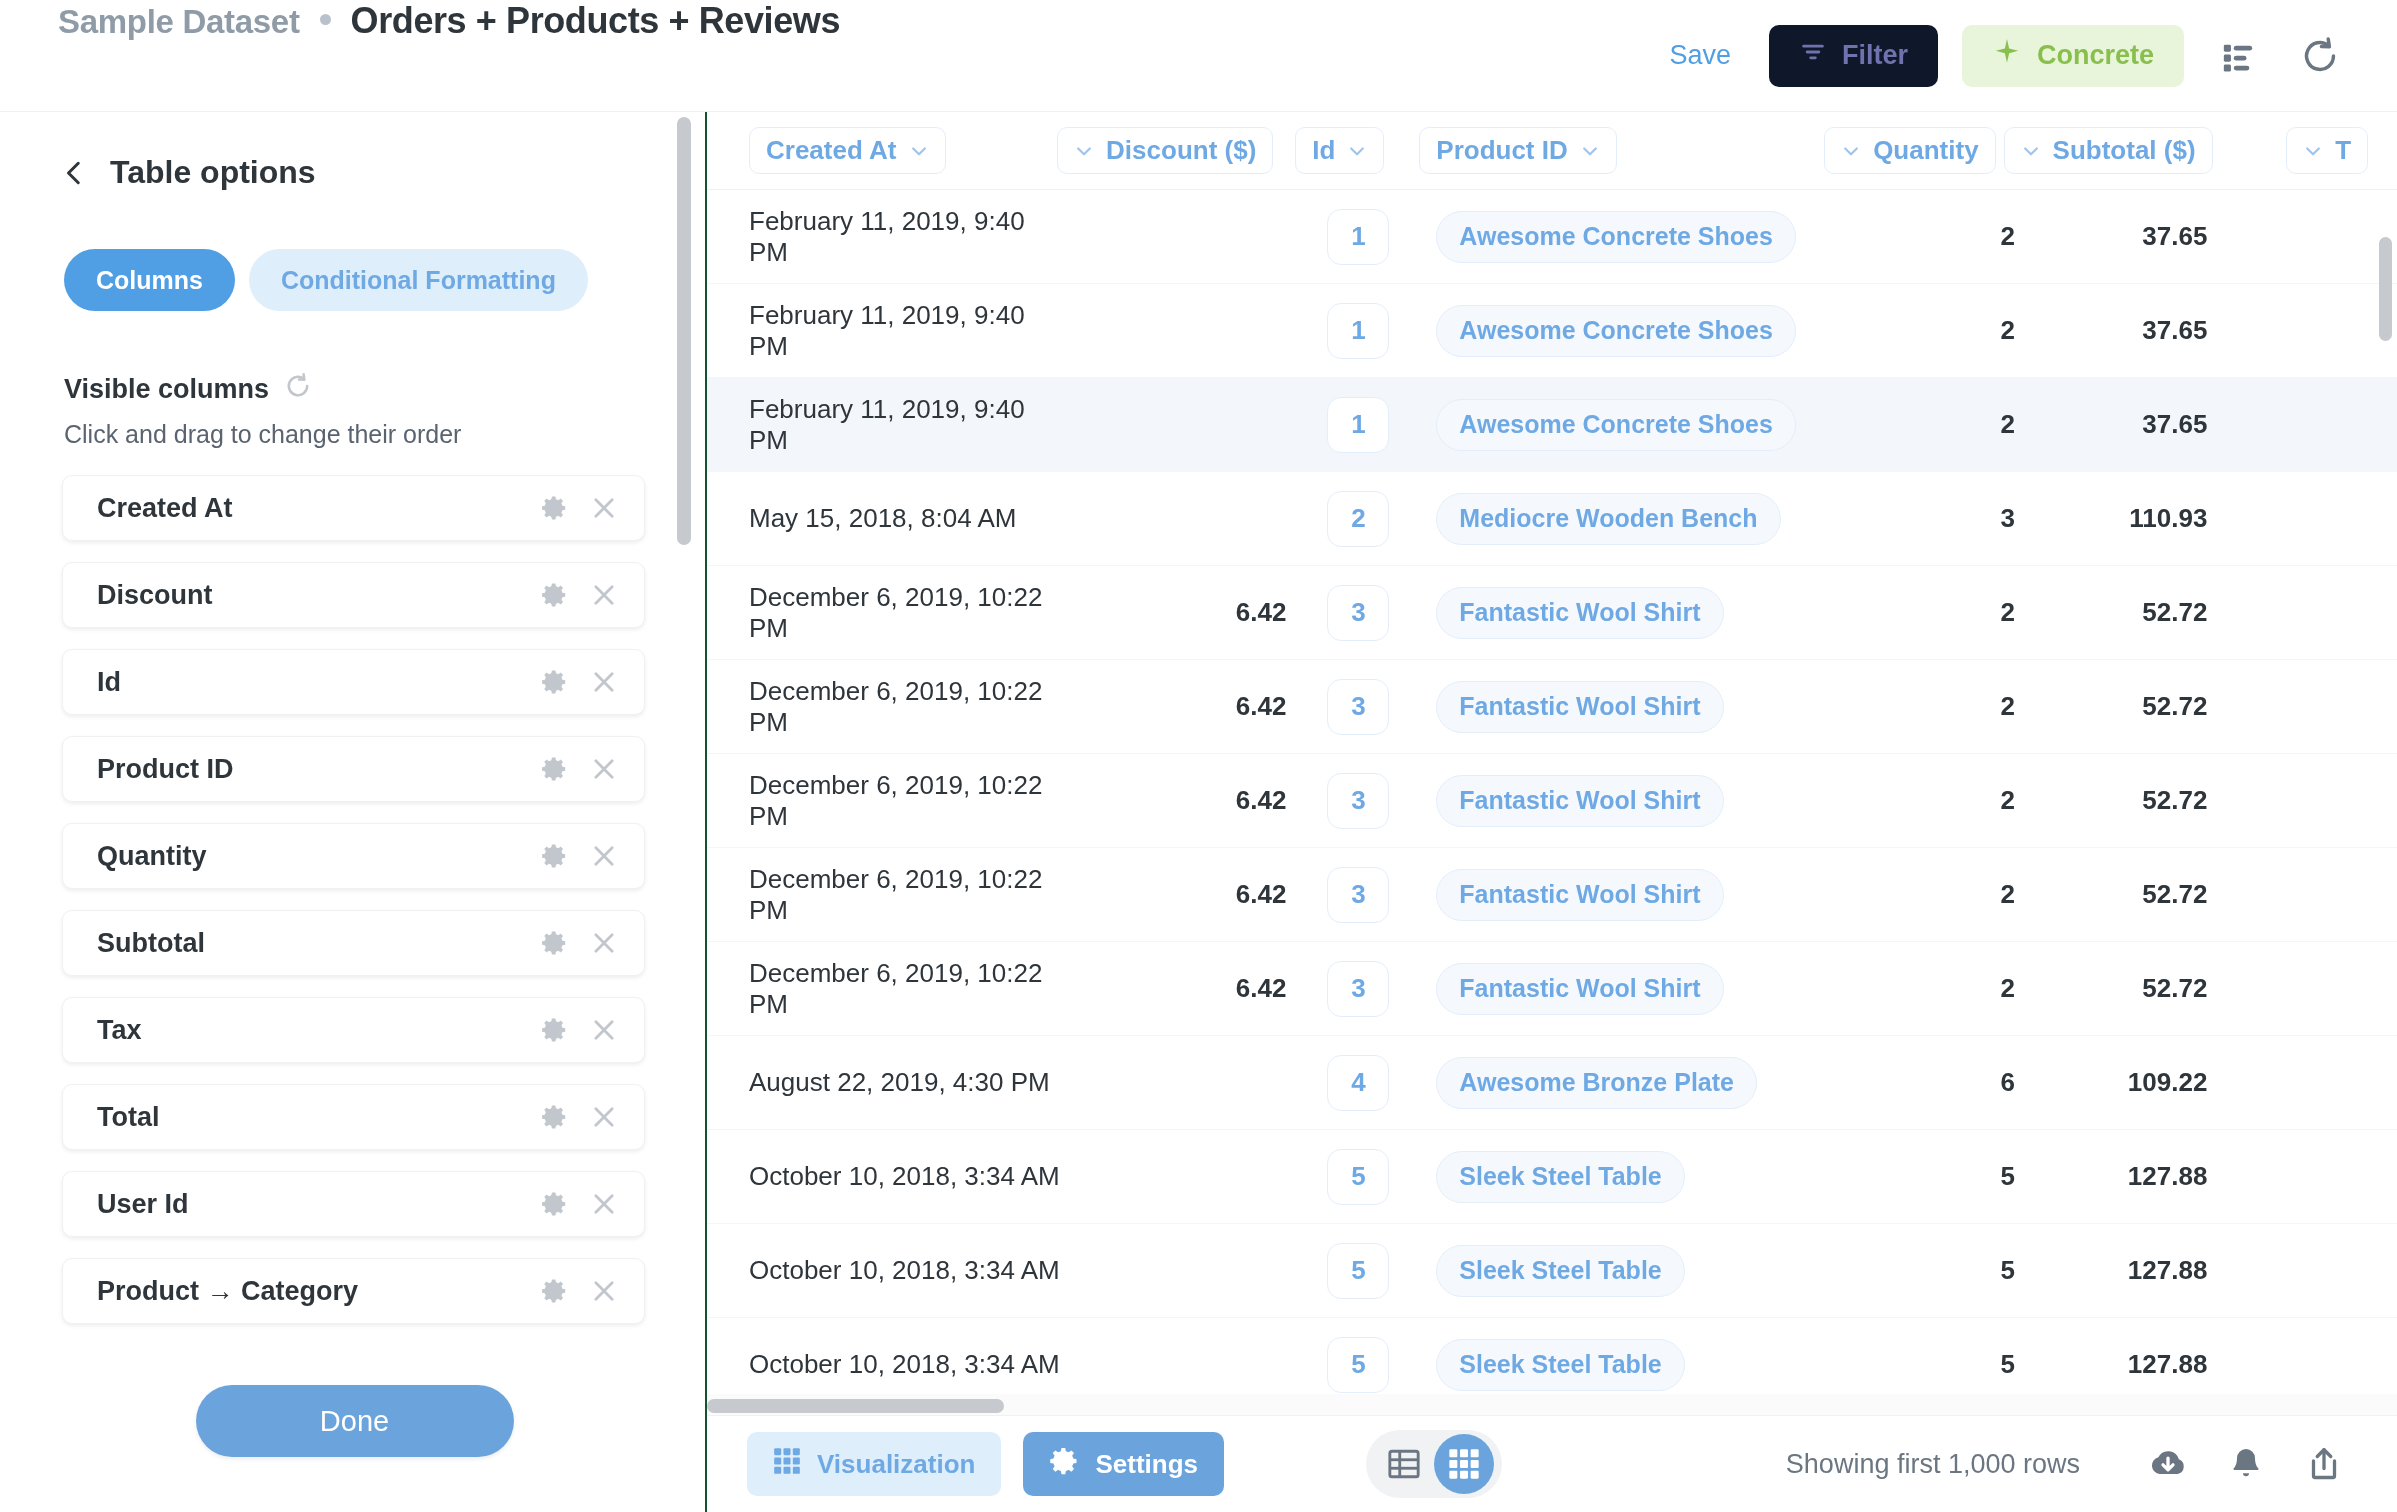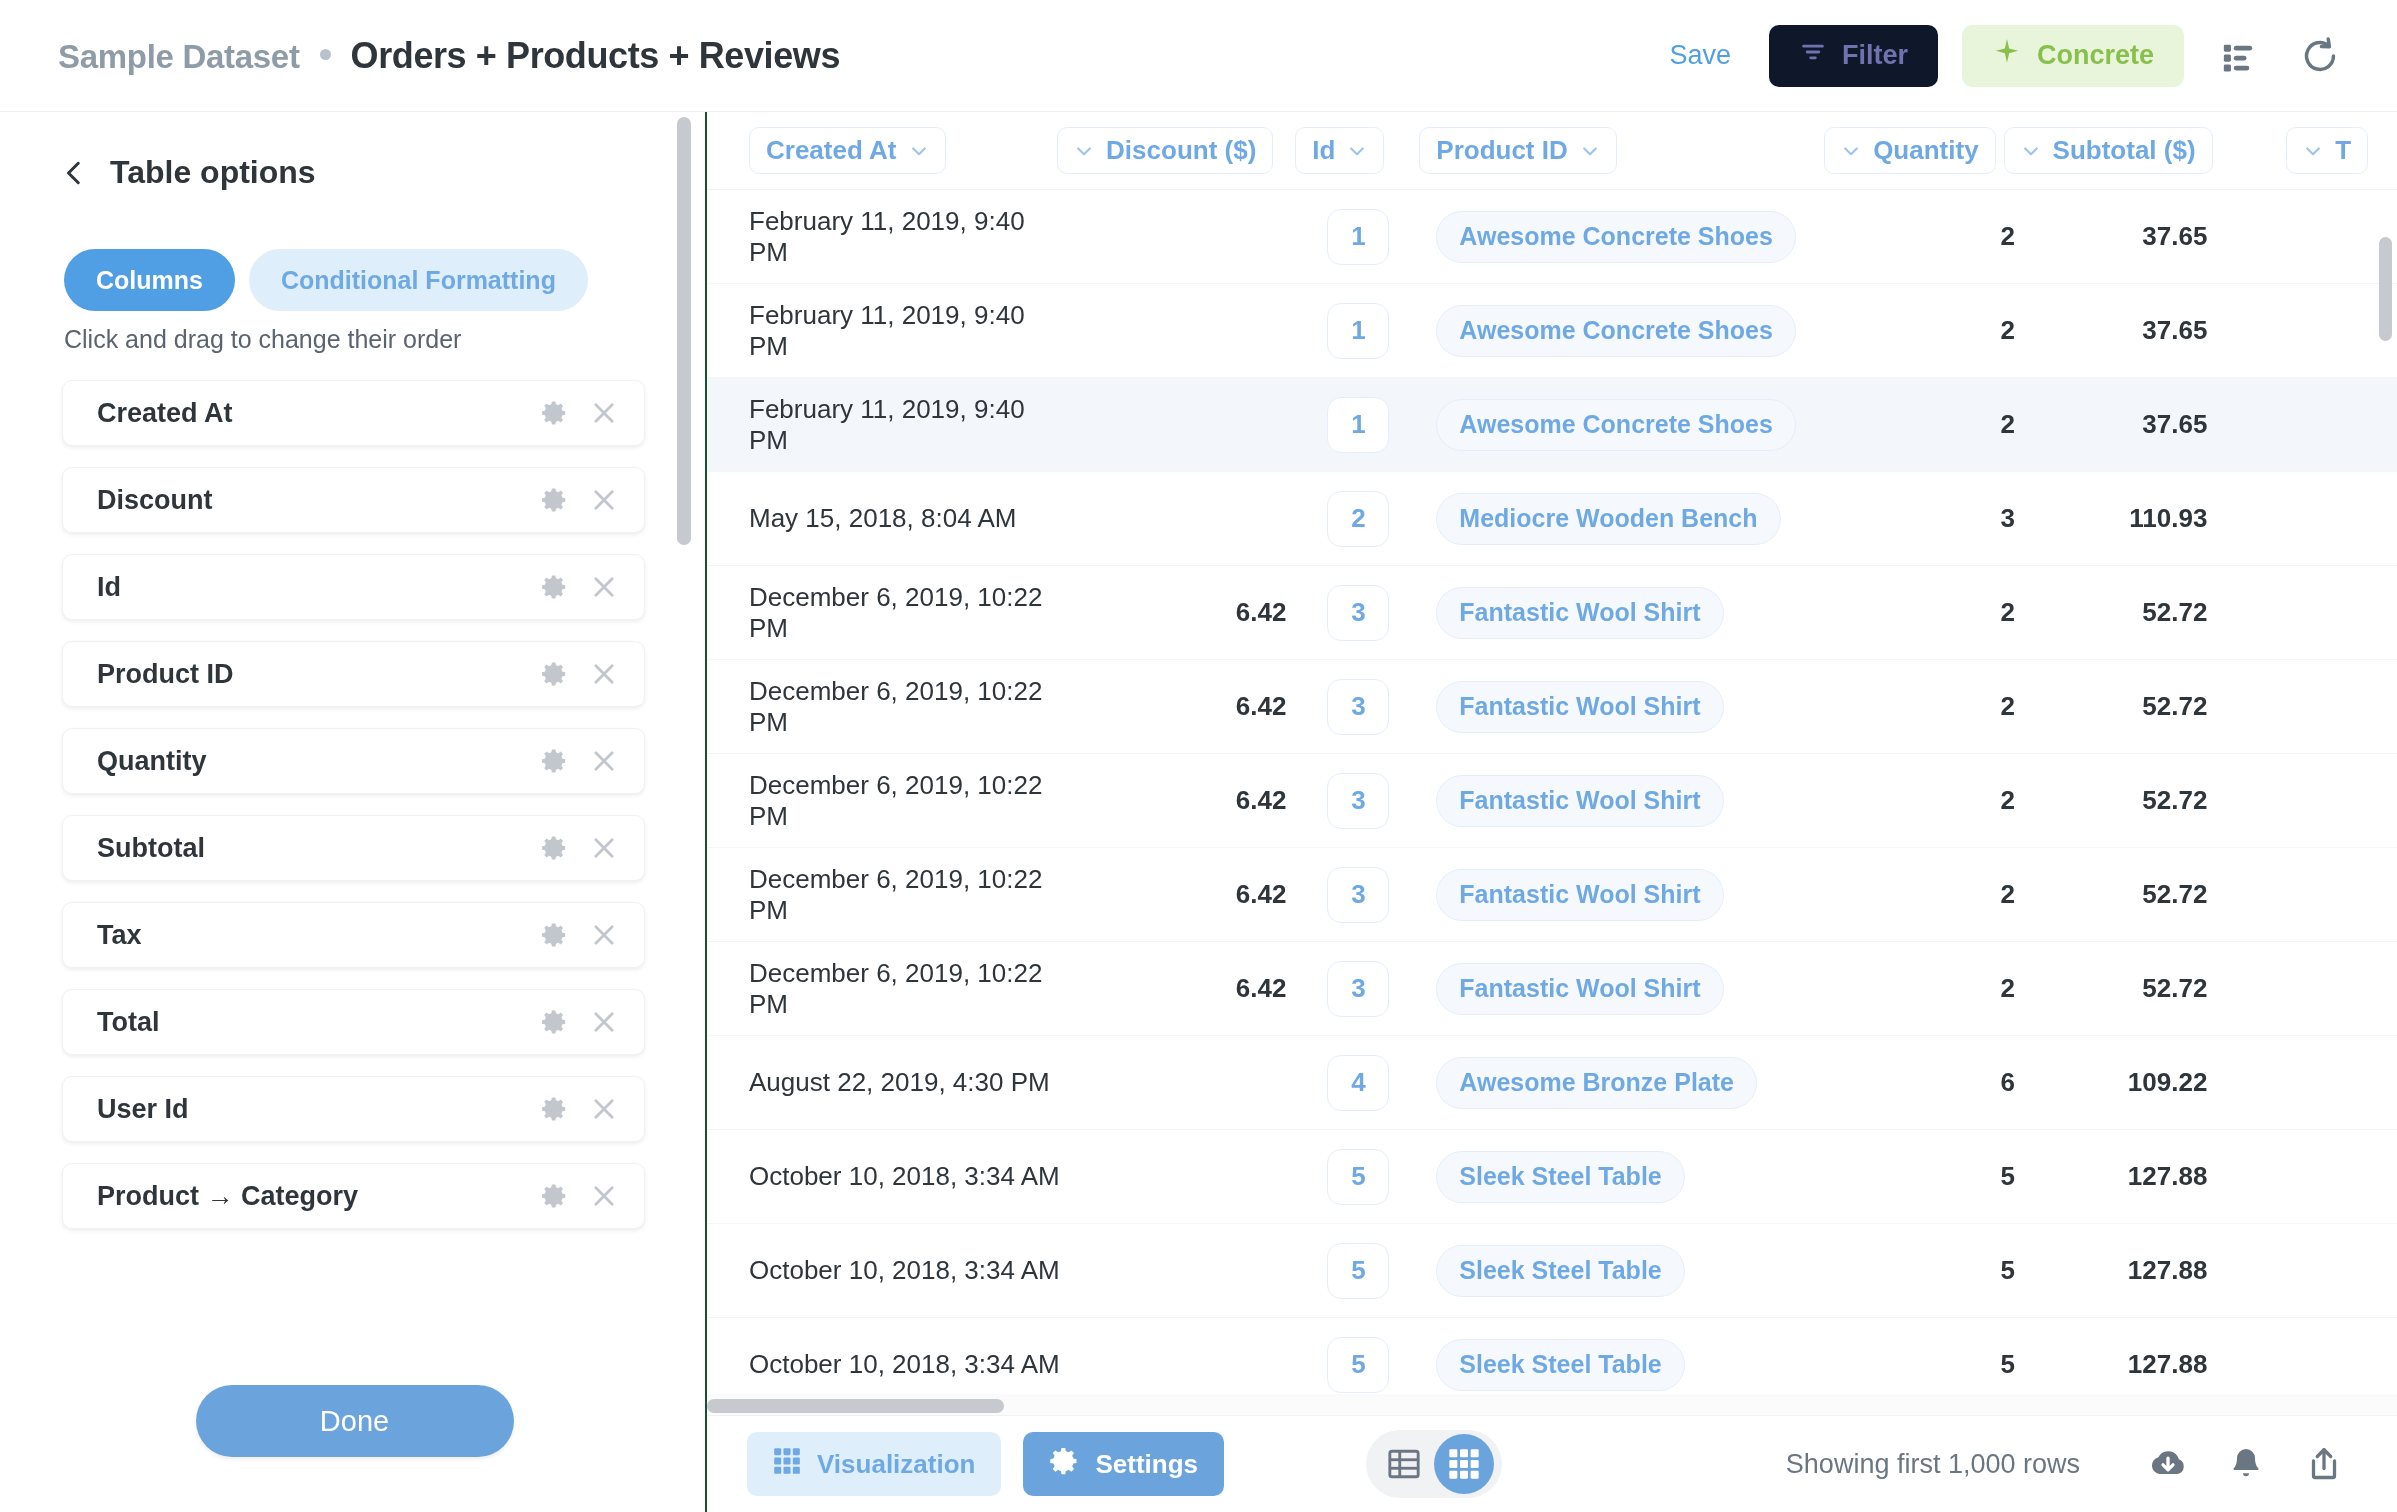--- a/index.html
+++ b/index.html
@@ -10,21 +10,21 @@
     background: #ffffff;
     overflow: hidden;
   }
   body { position: relative; }
 
   
   .topbar {
     position: absolute; left: 0; top: 0; width: 2398px; height: 112px;
     background: #ffffff;
     border-bottom: 1px solid #eef0f2;
-    display: flex; align-items: center;
+    display: flex; 
   }
   .title-block {
     display: flex; align-items: baseline; padding-left: 58px; gap: 0;
   }
   .db-name {
     font-size: 33px; font-weight: bold; color: #8f9ca8; letter-spacing: -0.3px;
   }
   .title-dot {
     width: 11px; height: 11px; border-radius: 50%; background: #b9c2cc;
     margin: 0 20px; display: inline-block; position: relative; top: -8px;
@@ -293,20 +293,29 @@
       </svg>
     </span>
     <span class="sb-title">Table options</span>
   </div>
 
   <div class="sb-tabs">
     <div class="tab active">Columns</div>
     <div class="tab inactive">Conditional Formatting</div>
   </div>
 
+  <div class="sb-sectitle">
+    <span>Visible columns</span>
+    <span>
+      <svg width="26" height="26" viewBox="0 0 24 24" fill="none" stroke="#c2c7cd" stroke-width="2.3" stroke-linecap="round">
+        <path d="M20.5 12 A8.5 8.5 0 1 1 17.4 5.4"></path>
+        <path d="M17.2 1.2 L17.9 6.2 L12.9 6.0" stroke-linejoin="round"></path>
+      </svg>
+    </span>
+  </div>
   <div class="sb-subtitle">Click and drag to change their order</div>
 
   <div class="col-list" id="col-list">
       <div class="col-item">
         <span class="col-item-label">Created At</span>
         <span class="col-gear">
           <svg width="28" height="28" viewBox="0 0 24 24" fill="#c2c7cd">
             <path d="M12 8.6a3.4 3.4 0 1 0 0 6.8 3.4 3.4 0 0 0 0-6.8zm9.6 4.9v-3l-2.4-.5a7.5 7.5 0 0 0-.85-2.05l1.4-2-2-2-2 1.4a7.5 7.5 0 0 0-2.05-.85L13.2 2.1h-3l-.5 2.4a7.5 7.5 0 0 0-2.05.85l-2-1.4-2 2 1.4 2a7.5 7.5 0 0 0-.85 2.05l-2.4.5v3l2.4.5c.18.73.48 1.42.85 2.05l-1.4 2 2 2 2-1.4c.63.37 1.32.67 2.05.85l.5 2.4h3l.5-2.4c.73-.18 1.42-.48 2.05-.85l2 1.4 2-2-1.4-2c.37-.63.67-1.32.85-2.05z"></path>
           </svg>
         </span>

